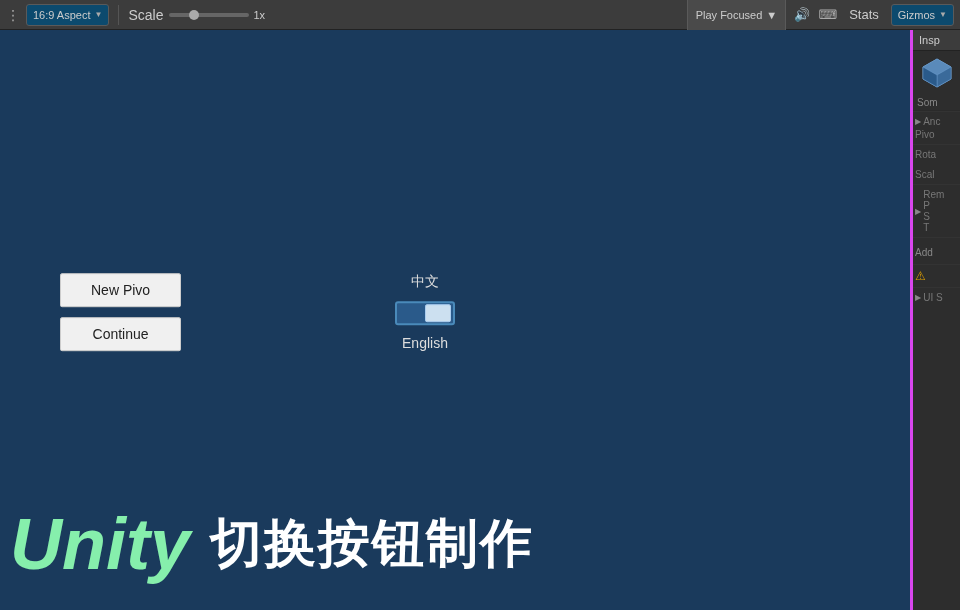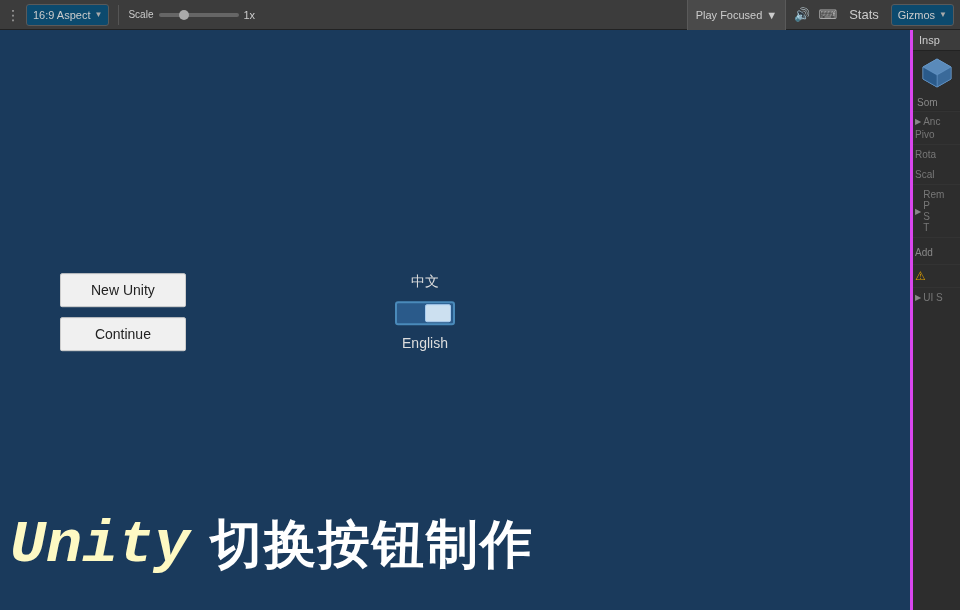--- a/index.html
+++ b/index.html
@@ -27,21 +27,21 @@
       color: #ccc;
       cursor: pointer;
       gap: 4px;
       height: 22px;
     }
     .toolbar-dropdown .arrow {
       font-size: 8px;
       color: #aaa;
     }
     .toolbar-separator { width: 1px; height: 20px; background: #555; margin: 0 3px; }
-    .scale-label { font-size: 10px; color: #ccc; }
+    .scale-label { font-size: 14px; color: #ccc; }
     .scale-slider-container { display: flex; align-items: center; gap: 4px; }
     .scale-slider { width: 80px; height: 4px; background: #666; border-radius: 2px; position: relative; }
     .scale-slider-thumb { width: 10px; height: 10px; background: #aaa; border-radius: 50%; position: absolute; top: -3px; left: 20px; }
     .scale-value { font-size: 11px; color: #ccc; }
     .spacer { flex: 1; }
     .toolbar-right { display: flex; align-items: center; gap: 8px; }
     .play-focused-btn {
       display: flex; align-items: center; gap: 4px;
       background: #4a4a4a; border: 1px solid #5a5a5a;
       border-radius: 3px; padding: 2px 8px; font-size: 11px;
@@ -128,25 +128,25 @@
     
     .bottom-title {
       position: absolute;
       bottom: 30px;
       left: 10px;
       display: flex;
       align-items: center;
       gap: 20px;
     }
     .unity-logo {
-      font-size: 60px;
+      font-size: 72px;
       font-weight: 900;
       font-style: italic;
-      color: #fef9c3;
-      font-family: Liberation Mono, monospace;
+      color: #86efac;
+      font-family: Liberation Sans, sans-serif;
       line-height: 1;
     }
     .chinese-title {
       font-size: 52px;
       font-weight: 900;
       color: #ffffff;
       letter-spacing: 2px;
     }
 
     
@@ -218,21 +218,21 @@
       <span class="arrow">▼</span>
     </div>
   </div>
 </div>
 
 <div class="main-area">
 
   <div class="game-view">
 
     <div class="menu-container">
-      <button class="menu-btn">New Unity</button>
+      <button class="menu-btn">New Pivo</button>
       <button class="menu-btn">Continue</button>
     </div>
 
     <div class="lang-toggle">
       <span class="lang-label">中文</span>
       <div class="toggle-container">
         <div class="toggle-knob"></div>
       </div>
       <span class="lang-label-right">English</span>
     </div>

